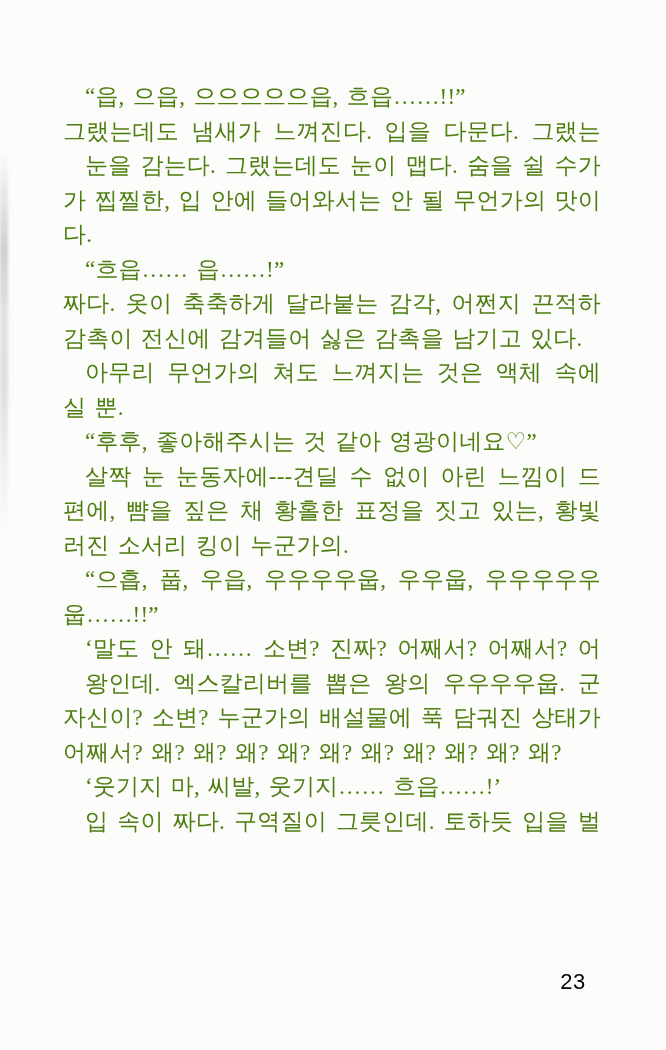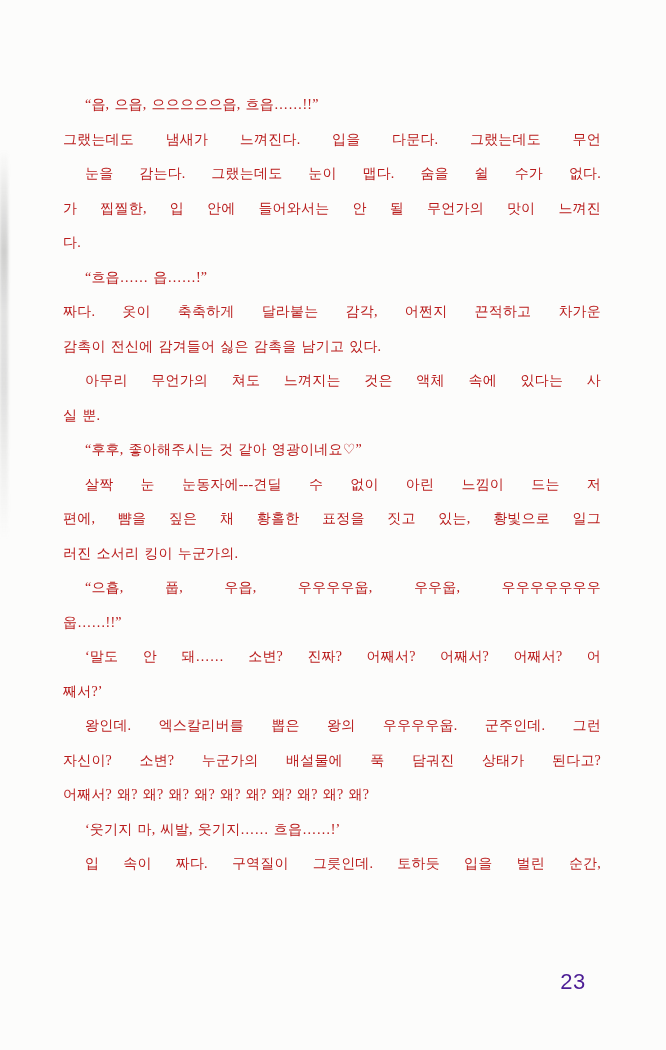--- a/index.html
+++ b/index.html
@@ -29,25 +29,25 @@
       rgba(125,125,125,0.20) 42%,
       rgba(140,140,140,0.26) 60%,
       rgba(160,160,160,0.12) 82%,
       rgba(170,170,170,0)    100%);
     filter: blur(1.5px);
     pointer-events: none;
   }
   .text-block {
     position: absolute;
     left: 63px;
-    top: 88px;
+    top: 80px;
     width: 538px;
     overflow: hidden;
-    color: #b91c1c;
-    font-size: 14px;
+    color: #4d7c0f;
+    font-size: 23px;
     line-height: 34.5px;
     letter-spacing: 0.2px;
     word-spacing: 0.1em;
   }
   .line {
     white-space: normal;
     text-align: justify;
     text-align-last: left;
     height: 34.5px;
     overflow: hidden;
@@ -59,21 +59,21 @@
     text-indent: 22px;
   }
   .page-number {
     position: absolute;
     left: 553px;
     top: 969px;
     width: 40px;
     text-align: center;
     font-family: "Liberation Sans", "DejaVu Sans", sans-serif;
     font-size: 22px;
-    color: #4c1d95;
+    color: #000000;
     letter-spacing: 0.5px;
   }
 </style>
 </head>
 <body>
 
 <div class="page">
   <div class="scan-edge"></div>
   <div class="text-block" id="text-block">
       <div class="line indent">“읍, 으읍, 으으으으으읍, 흐읍……!!”</div>
@@ -86,21 +86,20 @@
       <div class="line">감촉이 전신에 감겨들어 싫은 감촉을 남기고 있다.</div>
       <div class="line indent just">아무리 무언가의 쳐도 느껴지는 것은 액체 속에 있다는 사</div>
       <div class="line">실 뿐.</div>
       <div class="line indent">“후후, 좋아해주시는 것 같아 영광이네요♡”</div>
       <div class="line indent just">살짝 눈 눈동자에---견딜 수 없이 아린 느낌이 드는 저</div>
       <div class="line just">편에, 뺨을 짚은 채 황홀한 표정을 짓고 있는, 황빛으로 일그</div>
       <div class="line">러진 소서리 킹이 누군가의.</div>
       <div class="line indent just">“으흡, 풉, 우읍, 우우우우웁, 우우웁, 우우우우우우우</div>
       <div class="line">웁……!!”</div>
       <div class="line indent just">‘말도 안 돼…… 소변? 진짜? 어째서? 어째서? 어째서? 어</div>
-      <div class="line">째서?’</div>
       <div class="line indent just">왕인데. 엑스칼리버를 뽑은 왕의 우우우우웁. 군주인데. 그런</div>
       <div class="line just">자신이? 소변? 누군가의 배설물에 푹 담궈진 상태가 된다고?</div>
       <div class="line">어째서? 왜? 왜? 왜? 왜? 왜? 왜? 왜? 왜? 왜? 왜?</div>
       <div class="line indent">‘웃기지 마, 씨발, 웃기지…… 흐읍……!’</div>
       <div class="line indent just">입 속이 짜다. 구역질이 그릇인데. 토하듯 입을 벌린 순간,</div>
     </div>
   <div class="page-number">23</div>
 </div>
 
 </body></html>

